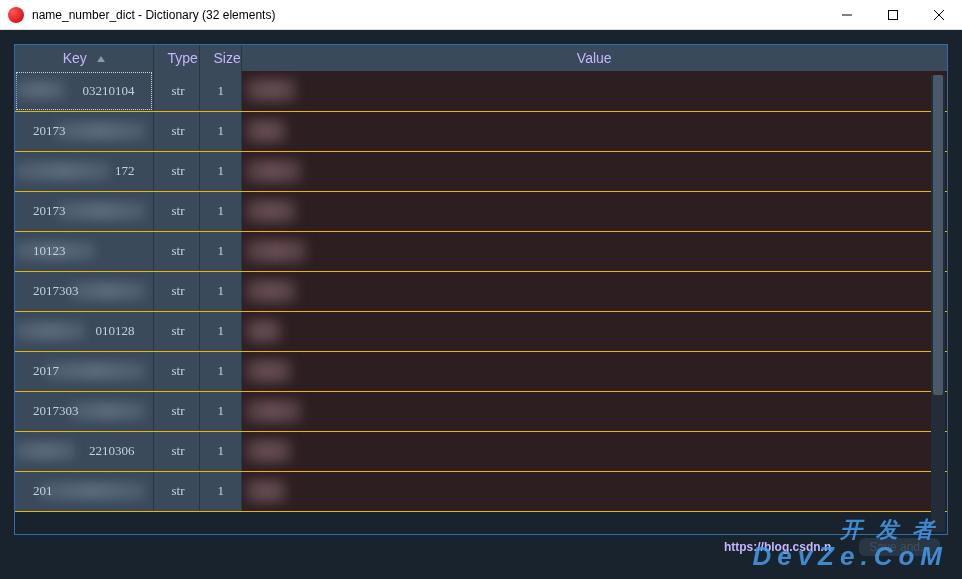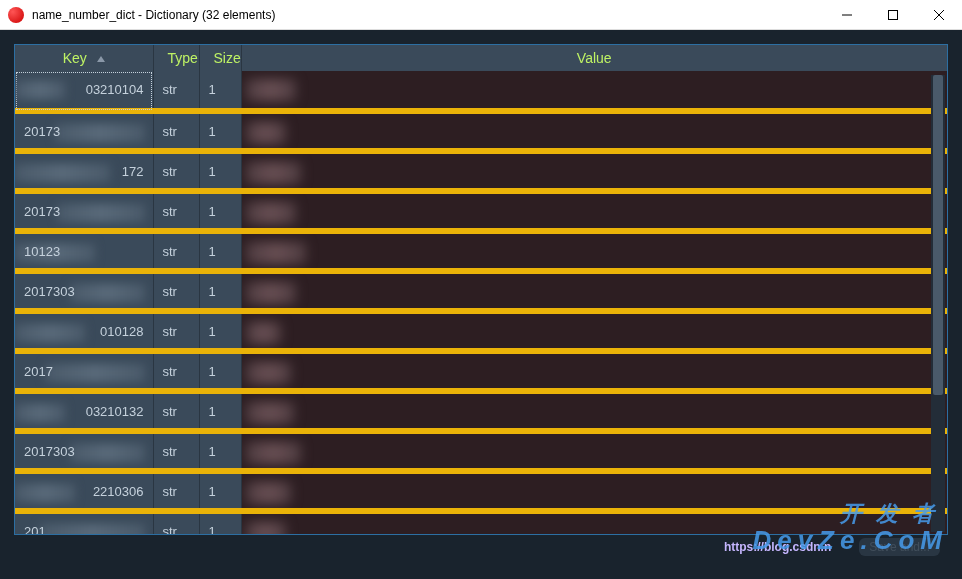--- a/index.html
+++ b/index.html
@@ -47,46 +47,47 @@
       overflow: hidden;
     }
     table {
       border-collapse: collapse;
       width: 100%;
       color: #c5d1dc;
       table-layout: fixed;
     }
     thead th {
       background: #3a4a5a;
-      color: #bef264;
+      color: #c4b5fd;
       font-weight: normal;
       text-align: center;
       padding: 5px 14px;
       border-right: 1px solid #2a3642;
       font-size: 14px;
       position: relative;
     }
     thead th:last-child { border-right: none; }
     .sort-arrow {
       display: inline-block;
       width: 0; height: 0;
       border-left: 4px solid transparent;
       border-right: 4px solid transparent;
       border-bottom: 6px solid #8a98a8;
       margin-left: 6px;
       vertical-align: middle;
     }
     tbody tr { height: 40px; }
     tbody td {
-      border-bottom: 6px solid #eab308;
+      border-bottom: 1px solid #eab308;
       border-right: 1px solid #2a3642;
-      padding: 0 9px;
+      padding: 0 18px;
       vertical-align: middle;
       white-space: nowrap;
       overflow: hidden;
+      font-family: Liberation Serif, serif;
     }
     tbody td:last-child { border-right: none; }
     .col-key { width: 138px; background: #3a4a5a; position: relative; }
     .col-type { width: 46px; background: #3a4a5a; margin-left: 20px; }
     .col-size { width: 42px; background: #3a4a5a; }
     .col-value { background: #2d1e22; position: relative; }
     .selected-cell {
       outline: 1px dotted #c5d1dc;
       outline-offset: -2px;
     }
@@ -133,21 +134,21 @@
     .footer-btn {
       background: #3a4a5a;
       color: #6a7a8a;
       padding: 2px 10px;
       border-radius: 6px;
       font-size: 12px;
       opacity: 0.5;
     }
     .watermark {
       position: absolute;
-      right: 14px; bottom: 24px;
+      right: 14px; bottom: 8px;
       font-size: 26px;
       font-weight: bold;
       font-style: italic;
       letter-spacing: 6px;
       color: rgba(70, 155, 235, 0.85);
       pointer-events: none;
       z-index: 100;
       line-height: 1.1;
       text-align: right;
     }
@@ -256,28 +257,20 @@
           </tr>
           <tr>
             <td class="col-key" style="text-align: left;"><div class="blur-key" style="left: 30px; width: 100px;"></div><span class="key-text">2017</span></td>
             <td class="col-type">str</td>
             <td class="col-size">1</td>
             <td class="col-value">
               <div class="blur-val" style="width: 45px;"></div>
             </td>
           </tr>
           <tr>
-            <td class="col-key" style="text-align: right;"><div class="blur-key" style="left: 0px; width: 50px;"></div><span class="key-text">03210132</span></td>
-            <td class="col-type">str</td>
-            <td class="col-size">1</td>
-            <td class="col-value">
-              <div class="blur-val" style="width: 48px;"></div>
-            </td>
-          </tr>
-          <tr>
             <td class="col-key" style="text-align: left;"><div class="blur-key" style="left: 55px; width: 75px;"></div><span class="key-text">2017303</span></td>
             <td class="col-type">str</td>
             <td class="col-size">1</td>
             <td class="col-value">
               <div class="blur-val" style="width: 55px;"></div>
             </td>
           </tr>
           <tr>
             <td class="col-key" style="text-align: right;"><div class="blur-key" style="left: 0px; width: 60px;"></div><span class="key-text">2210306</span></td>
             <td class="col-type">str</td>

